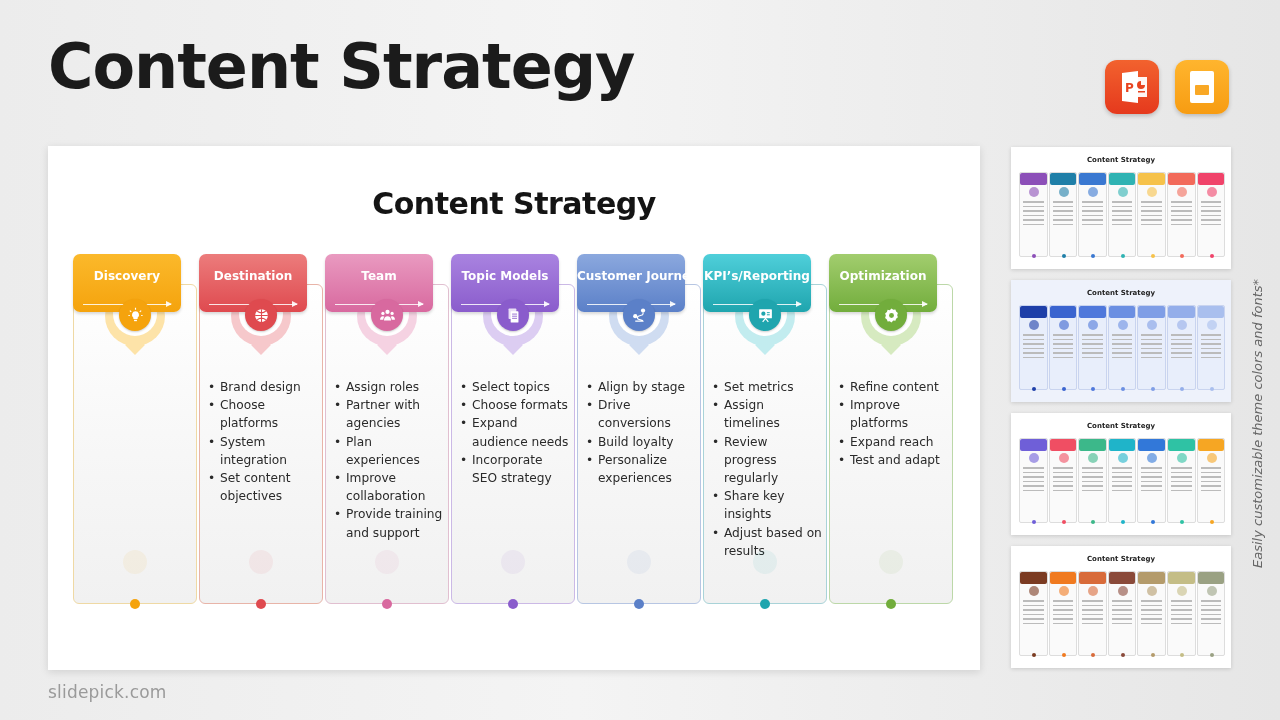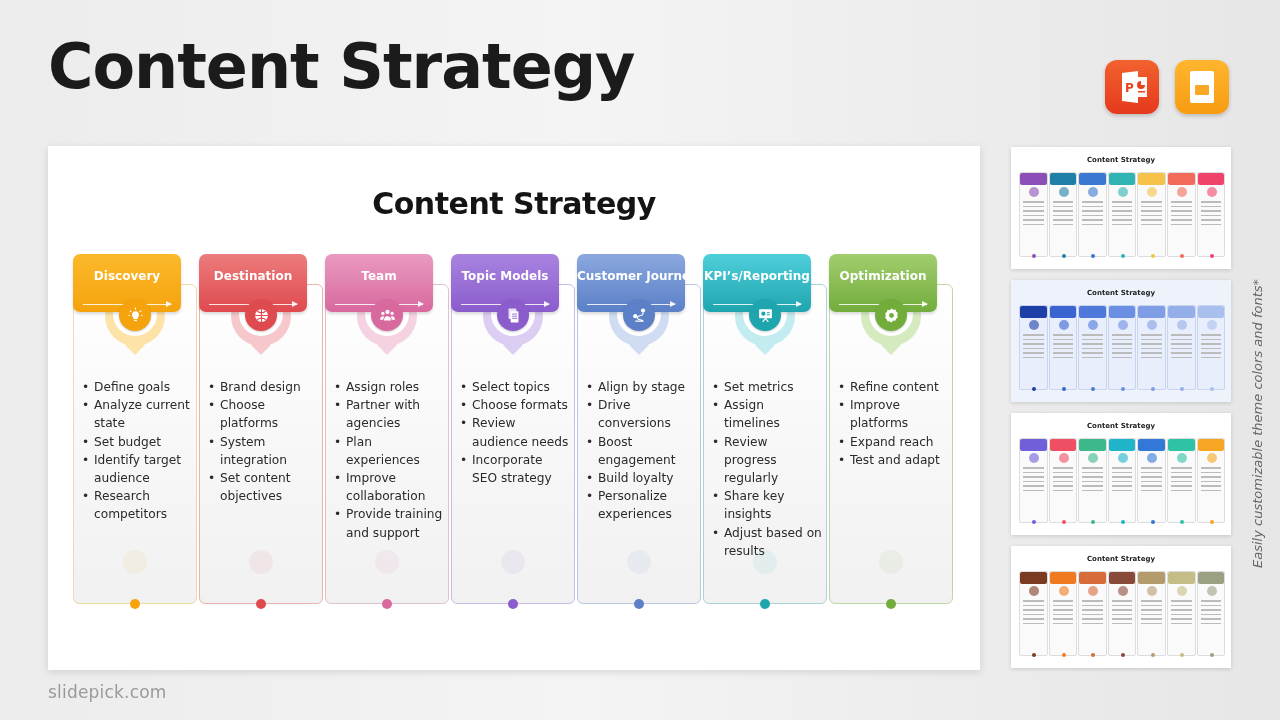--- a/index.html
+++ b/index.html
@@ -143,27 +143,20 @@
     <div class="pin-outer">
           <div class="pin-inner"></div>
         </div>
     <div class="icon-circle">
           <svg viewBox="0 0 24 24">
             <path d="M12 6a5 5 0 0 0-3 9v2h6v-2a5 5 0 0 0-3-9z" fill="#fff"></path>
             <rect x="10" y="18" width="4" height="2" fill="#fff"></rect>
             <path d="M12 1v3M4 5l2 2M20 5l-2 2M2 12h2M20 12h2" stroke="#fff" stroke-width="1.6"></path>
           </svg>
         </div>
-    <ul class="bullets">
-      <li>Define goals</li>
-          <li>Analyze current state</li>
-          <li>Set budget</li>
-          <li>Identify target audience</li>
-          <li>Research competitors</li>
-    </ul>
     <div class="ghost-icon"></div>
     <div class="dot"></div>
   </div>
       <div class="col" style="--c1: #ec7c7c; --c2: #df4a4f; --light: #f6c8cb; --bc: #e8b4a8;">
     <div class="card-body"></div>
     <div class="header">
       <div class="header-label">Destination</div>
       <div class="arrow-line"></div>
     </div>
     <div class="pin-outer">
@@ -225,21 +218,21 @@
     <div class="icon-circle">
           <svg viewBox="0 0 24 24">
             <rect x="5" y="2" width="11" height="15" rx="1" fill="#fff" opacity=".8"></rect>
             <rect x="8" y="6" width="11" height="16" rx="1" fill="#fff"></rect>
             <path d="M10 10h7M10 13h7M10 16h7" stroke="#8a5ccc" stroke-width="1.2"></path>
           </svg>
         </div>
     <ul class="bullets">
           <li>Select topics</li>
           <li>Choose formats</li>
-          <li>Review audience needs</li>
+          <li>Expand audience needs</li>
           <li>Incorporate SEO strategy</li>
     </ul>
     <div class="ghost-icon"></div>
     <div class="dot"></div>
   </div>
       <div class="col" style="--c1: #8ba8de; --c2: #5b80c8; --light: #cfdcf1; --bc: #b7c6e3;">
     <div class="card-body"></div>
     <div class="header">
       <div class="header-label">Customer Journey</div>
       <div class="arrow-line"></div>
@@ -250,21 +243,20 @@
     <div class="icon-circle">
           <svg viewBox="0 0 24 24">
             <circle cx="17" cy="5" r="3" fill="#fff"></circle>
             <circle cx="6" cy="13" r="3" fill="#fff"></circle>
             <path d="M17 8v2c0 3-8 1-8 5s8 2 8 5H6" stroke="#fff" stroke-width="1.6" fill="none"></path>
           </svg>
         </div>
     <ul class="bullets">
       <li>Align by stage</li>
           <li>Drive conversions</li>
-          <li>Boost engagement</li>
           <li>Build loyalty</li>
           <li>Personalize experiences</li>
     </ul>
     <div class="ghost-icon"></div>
     <div class="dot"></div>
   </div>
       <div class="col" style="--c1: #4fcfda; --c2: #1fa5ae; --light: #c2ecef; --bc: #a9d3d8;">
     <div class="card-body"></div>
     <div class="header">
       <div class="header-label">KPI’s/Reporting</div>

